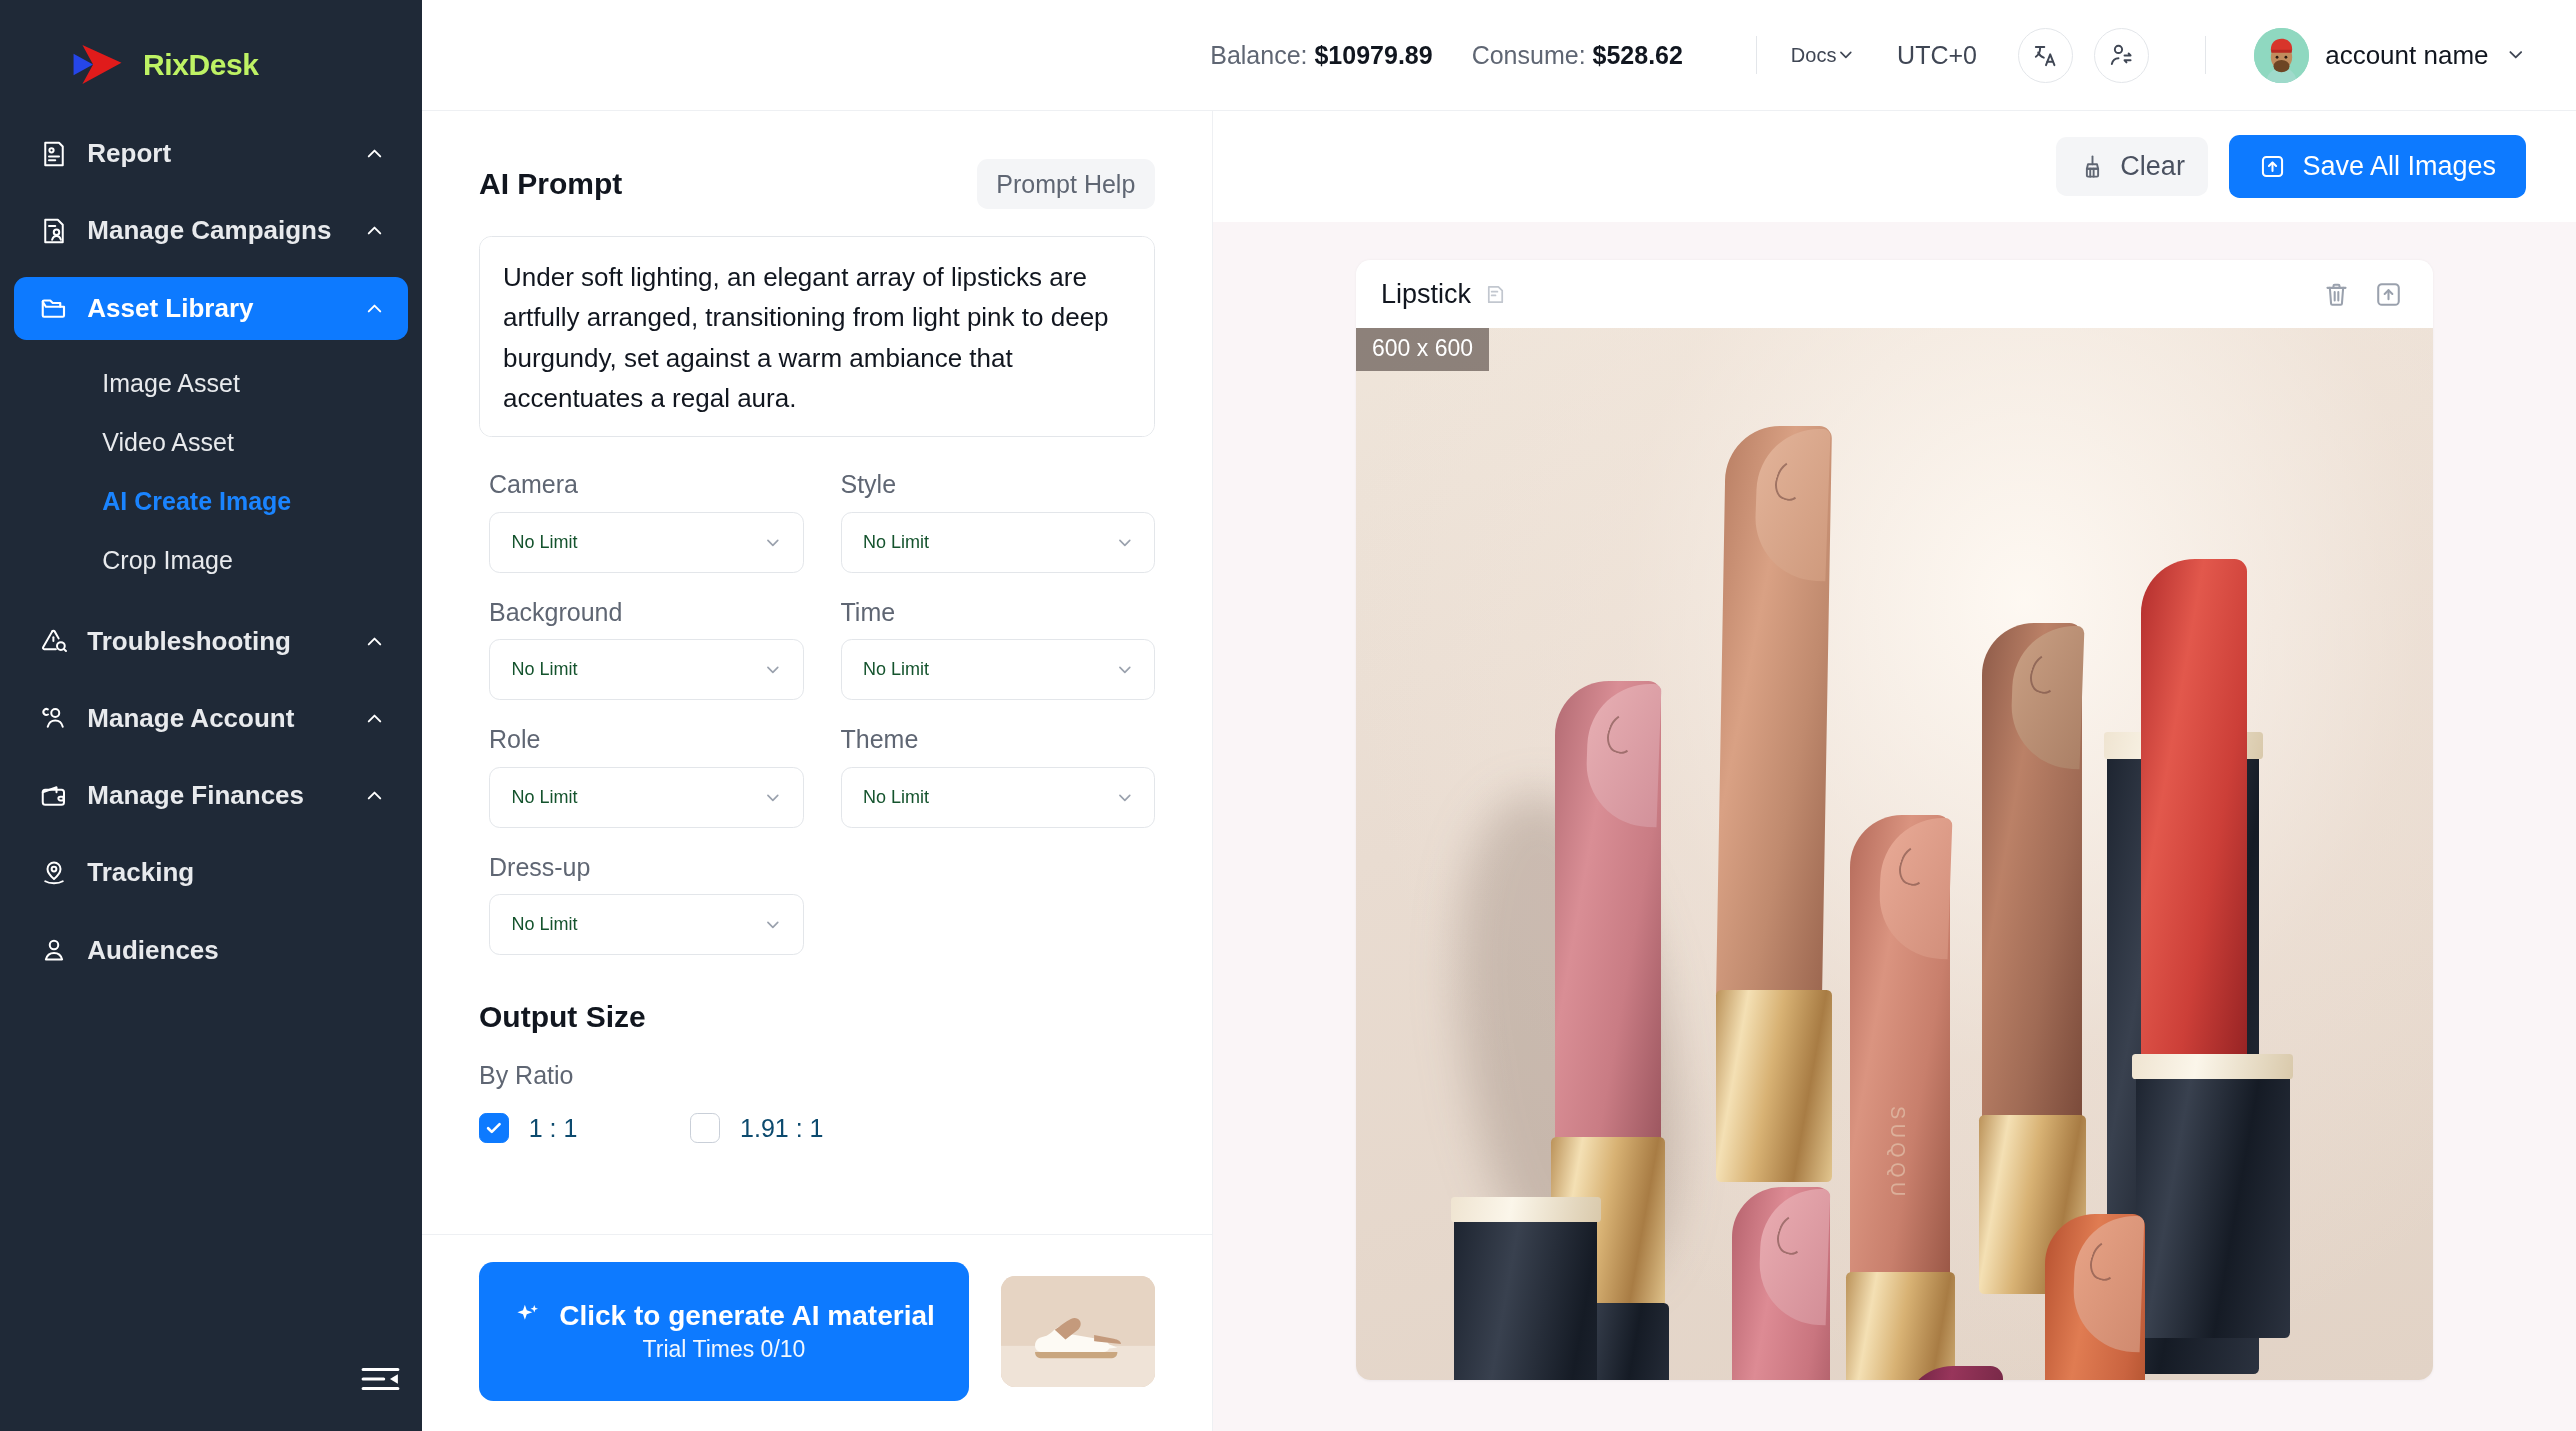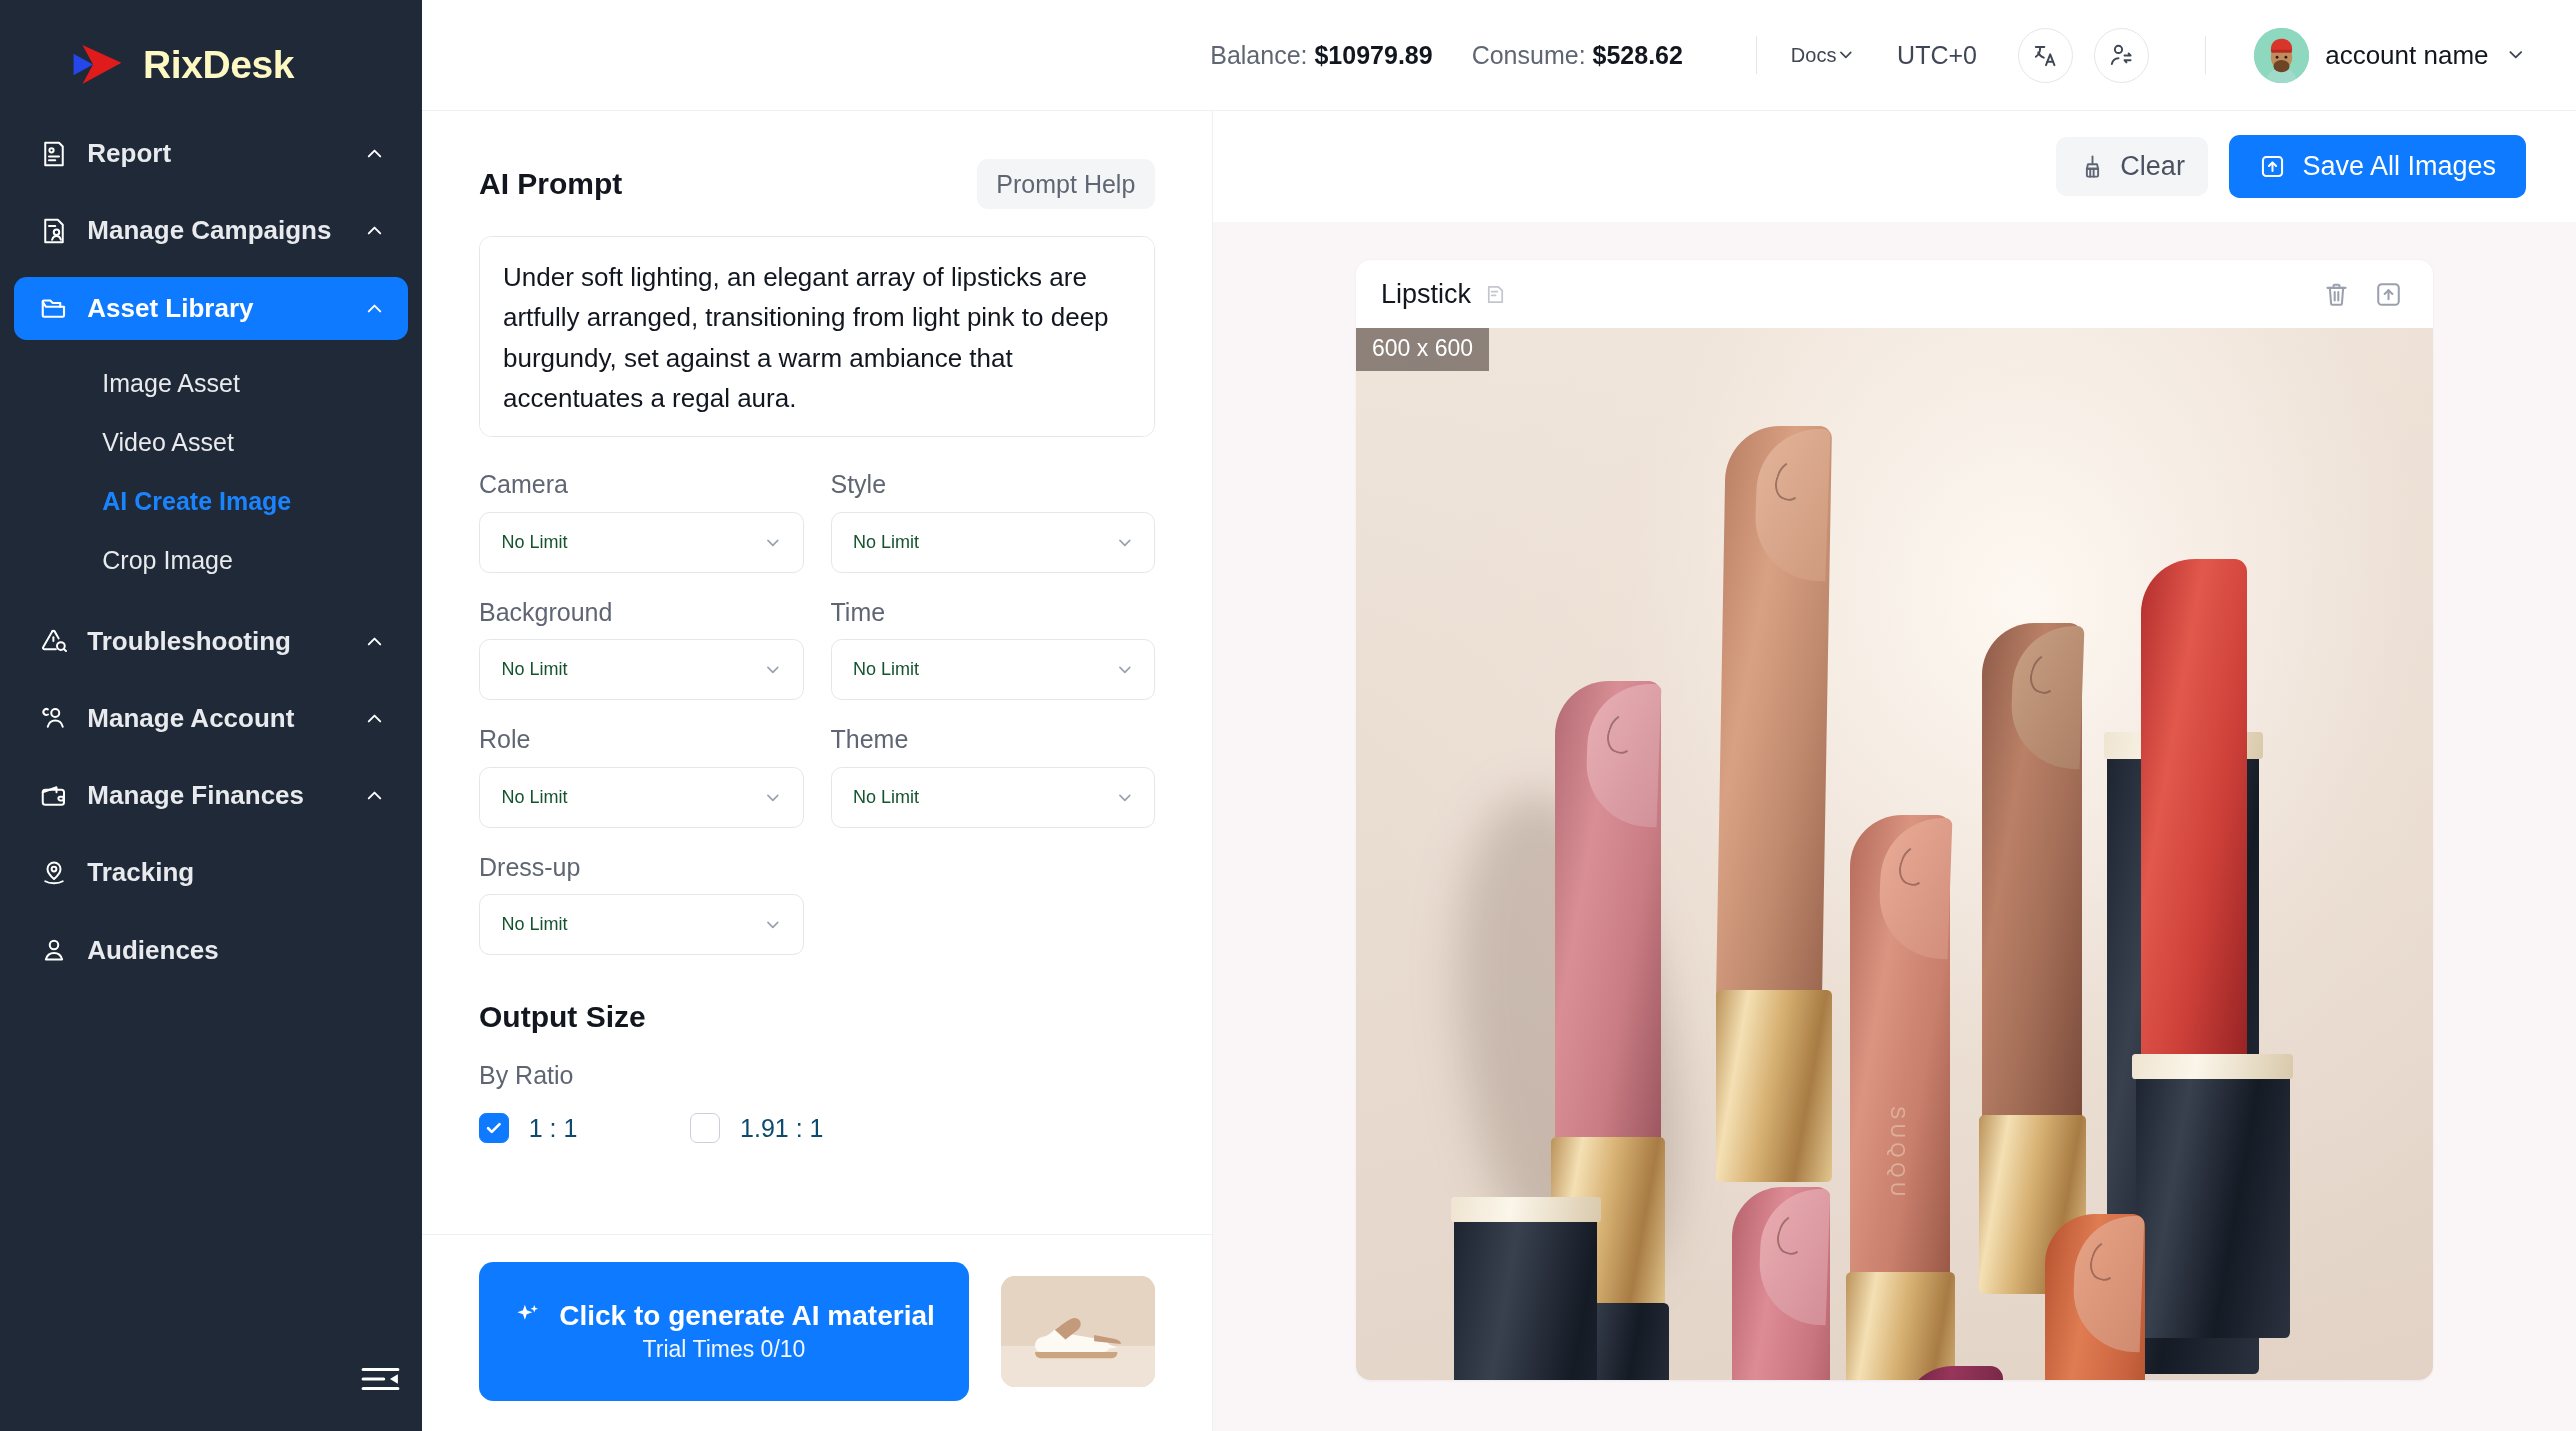--- a/index.html
+++ b/index.html
@@ -12,21 +12,21 @@
   .app { display:flex; width:2576px; height:1431px; }
 
   
   .sidebar {
     width:422px; height:1431px; background:#1f2937;
     position:relative; flex:0 0 422px;
     display:flex; flex-direction:column;
   }
   .brand { display:flex; align-items:center; gap:18px; padding:41px 0 34px 70px; }
   .brand-logo { width:55px; height:47px; position:relative; flex:0 0 55px; }
-  .brand-name { color:#fef9c3; font-size:39px; font-weight:700; letter-spacing:-0.4px; }
+  .brand-name { color:#bef264; font-size:30px; font-weight:700; letter-spacing:-0.4px; }
 
   .nav { padding:0 14.3px; }
   .nav-item {
     display:flex; align-items:center; height:63px;
     border-radius:12.5px; padding:0 19.7px 0 23px;
     color:#e8eaed; cursor:pointer; margin-bottom:14.3px;
   }
   .nav-item .ico { width:34px; height:34px; flex:0 0 34px; display:flex; align-items:center; justify-content:center; margin-right:16px; }
   .nav-item .lbl { font-size:26px; font-weight:600; flex:1; white-space:nowrap; }
   .nav-item .chev { width:27px; height:27px; flex:0 0 27px; display:flex; align-items:center; justify-content:center; }
@@ -96,21 +96,21 @@
     padding:10.7px 19.7px; font-size:25px; color:#5f6673; cursor:pointer;
     font-family:inherit; white-space:nowrap;
   }
   .prompt-box {
     width:100%; height:201px; border:0.9px solid #e3e6ea; border-radius:12.5px;
     padding:19.7px 23px; font-size:26px; line-height:1.55; color:#11161f;
     font-family:inherit; resize:none; outline:none; background:#fff;
   }
 
   .grid2 { display:grid; grid-template-columns:1fr 1fr; column-gap:27px; row-gap:0; margin-top:30px; }
-  .fld { margin-bottom:25px; }
+  .fld { margin-bottom:25px;margin-left:10px; }
   .fld-label { font-size:25px; color:#5f6673; margin-bottom:12.5px; }
   .select {
     height:61px; border:0.9px solid #e3e6ea; border-radius:10.7px; background:#fff;
     display:flex; align-items:center; justify-content:space-between;
     padding:0 19.7px 0 21.5px; cursor:pointer;
   }
   .select span { font-size:18px; color:#14532d; }
 
   .out-title { font-size:30px; font-weight:700; color:#11161f; margin-top:19.7px; margin-bottom:27px; }
   .sub-label { font-size:25px; color:#5f6673; margin-bottom:23px; }

